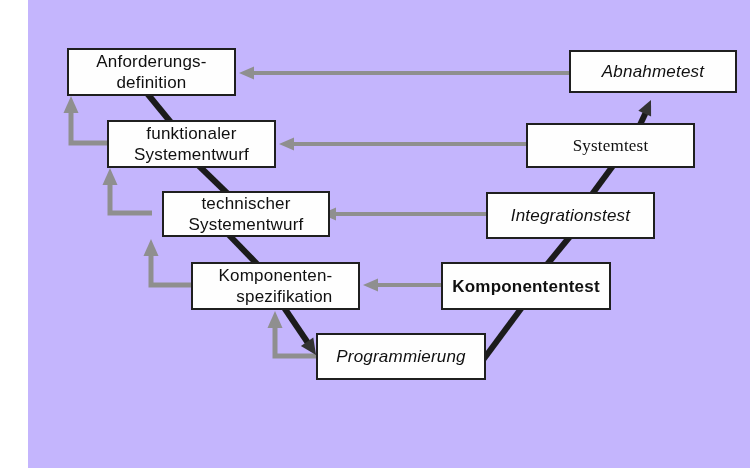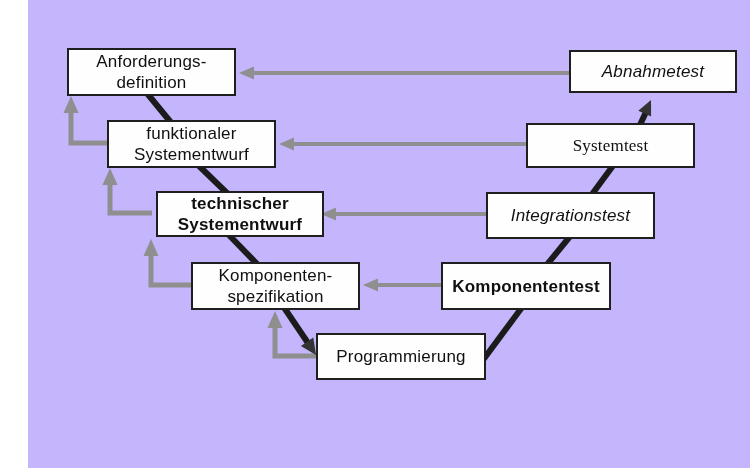--- a/index.html
+++ b/index.html
@@ -34,23 +34,23 @@
     text-align: center;
     color: #101010;
     font-size: 17px;
     line-height: 21px;
     white-space: pre-line;
     letter-spacing: 0.2px;
   }
   
   .n-anforderungsdefinition   { left: 39px;  top: 48px;  width: 169px; height: 48px; }
   .n-funktionaler-systementwurf{ left: 79px;  top: 120px; width: 169px; height: 48px; }
-  .n-technischer-systementwurf{ left: 128px; top: 191px; width: 168px; height: 46px; font-weight: bold; }
-  .n-komponentenspezifikation { left: 163px; top: 262px; width: 169px; height: 48px; }
-  .n-programmierung           { left: 288px; top: 333px; width: 170px; height: 47px; }
+  .n-technischer-systementwurf{ left: 134px; top: 191px; width: 168px; height: 46px; }
+  .n-komponentenspezifikation { left: 163px; top: 262px; width: 169px; height: 48px; text-align: right; }
+  .n-programmierung           { left: 288px; top: 333px; width: 170px; height: 47px; font-style: italic; }
   
   .n-komponententest          { left: 413px; top: 262px; width: 170px; height: 48px; font-weight: bold; }
   .n-integrationstest         { left: 458px; top: 192px; width: 169px; height: 47px; font-style: italic; }
   .n-systemtest               { left: 498px; top: 123px; width: 169px; height: 45px; font-family: Liberation Serif, serif; }
   .n-abnahmetest              { left: 541px; top: 50px;  width: 168px; height: 43px; font-style: italic; }
 </style>
 </head>
 <body>
 
 <div class="stage">

